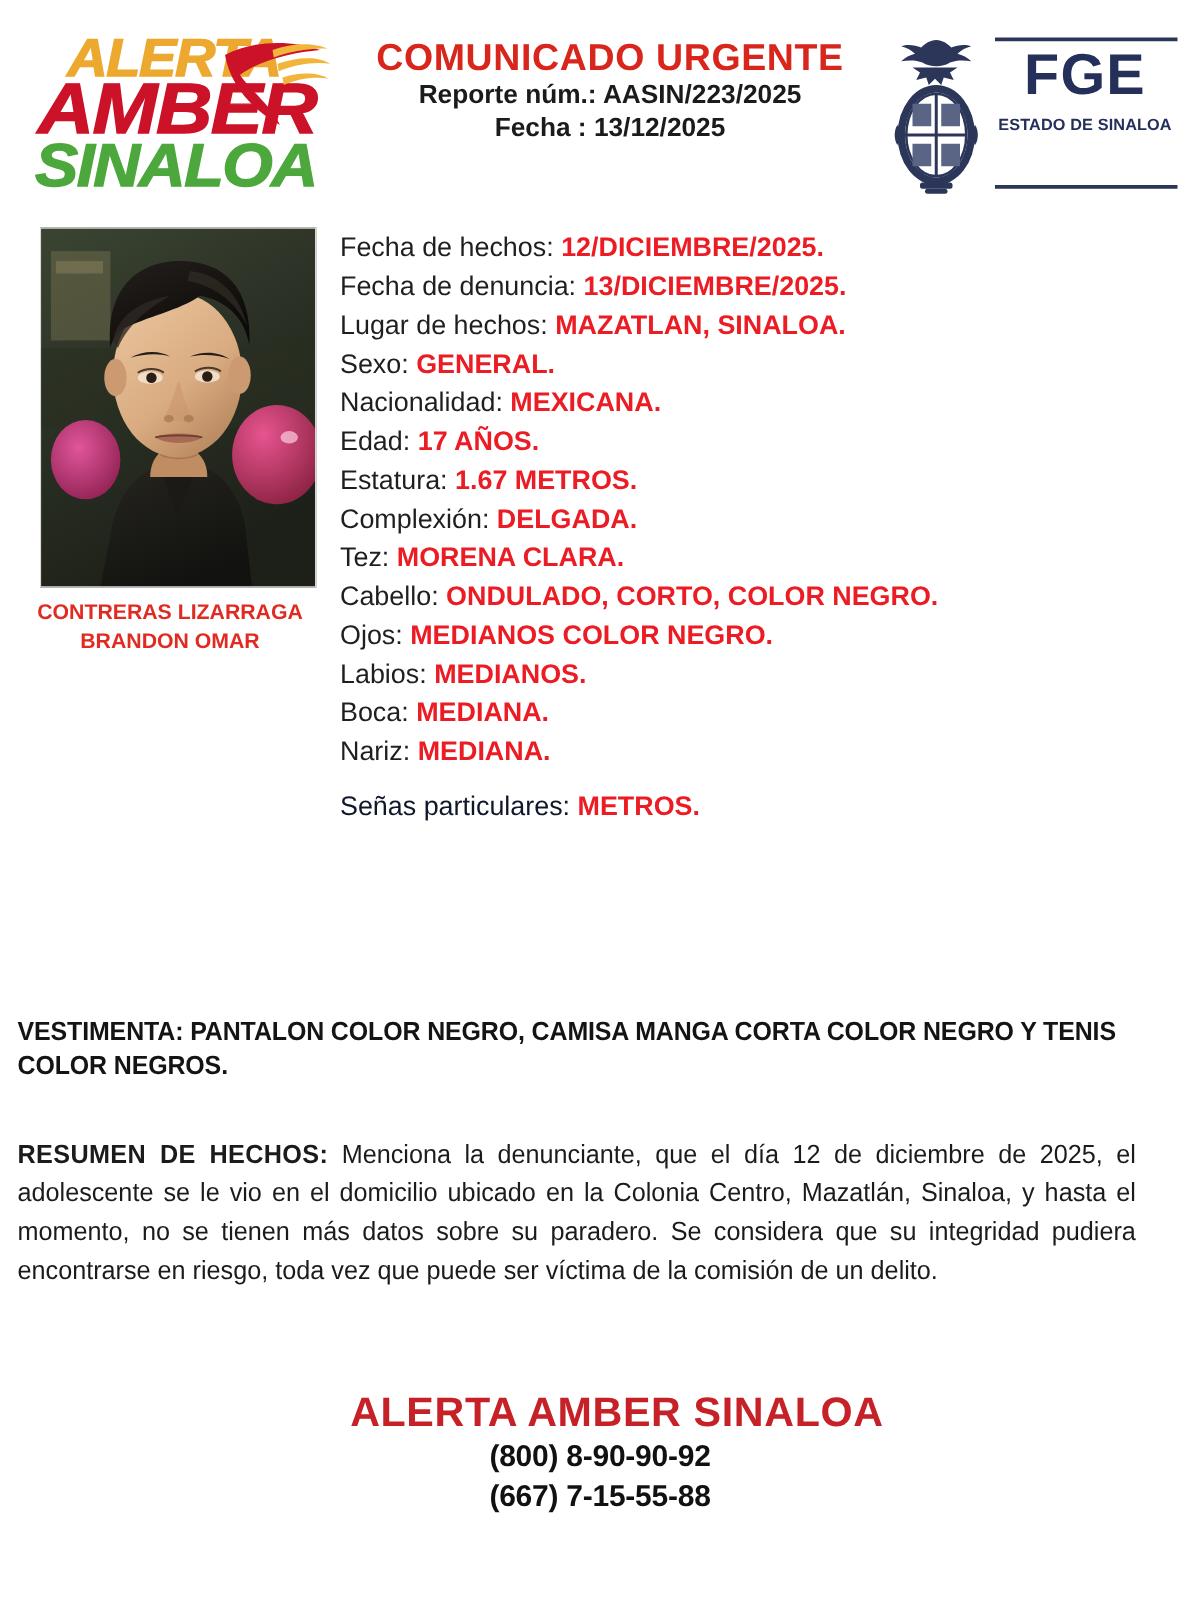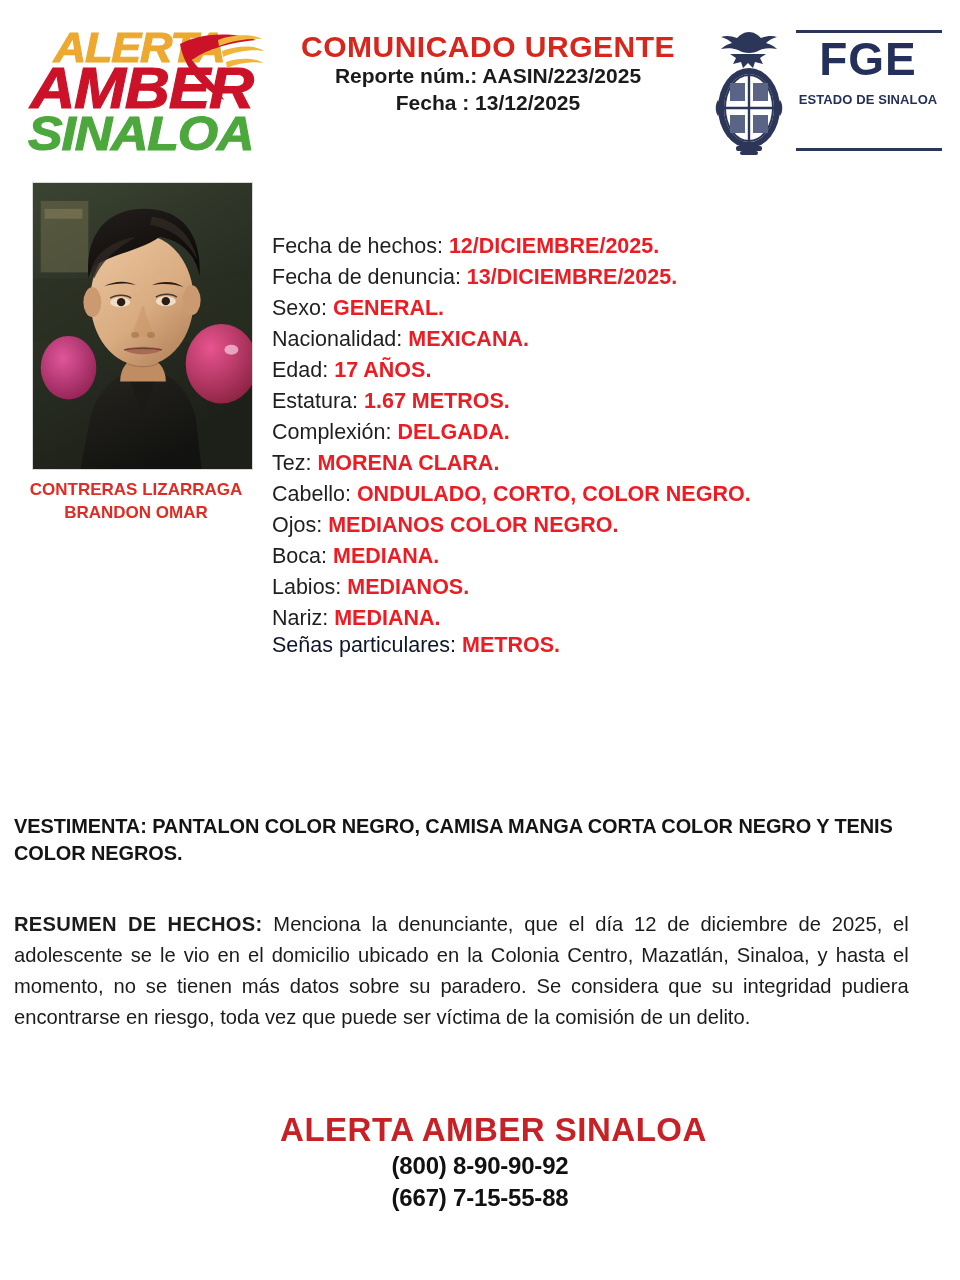--- a/index.html
+++ b/index.html
@@ -168,21 +168,20 @@
     font-weight: bold;
     color: #E02B23;
     line-height: 1.38;
   }
 
   
   .details {
     position: absolute;
     left: 272px; top: 183px;
     width: 660px;
-    margin-top: 48px;
   }
   .detail-row {
     font-size: 21.5px;
     line-height: 31px;
     color: #1f1f1f;
     white-space: nowrap;
   }
   .detail-row .lbl { font-weight: normal; }
   .detail-row .val {
     font-weight: bold;
@@ -394,20 +393,24 @@
 <div class="details">
   <div class="detail-row">
     <span class="lbl">Fecha de hechos:</span>
     <span class="val">12/DICIEMBRE/2025.</span>
   </div>
   <div class="detail-row">
     <span class="lbl">Fecha de denuncia:</span>
     <span class="val">13/DICIEMBRE/2025.</span>
   </div>
   <div class="detail-row">
+    <span class="lbl">Lugar de hechos:</span>
+    <span class="val">MAZATLAN, SINALOA.</span>
+  </div>
+  <div class="detail-row">
     <span class="lbl">Sexo:</span>
     <span class="val">GENERAL.</span>
   </div>
   <div class="detail-row">
     <span class="lbl">Nacionalidad:</span>
     <span class="val">MEXICANA.</span>
   </div>
   <div class="detail-row">
     <span class="lbl">Edad:</span>
     <span class="val">17 AÑOS.</span>
@@ -426,26 +429,26 @@
   </div>
   <div class="detail-row">
     <span class="lbl">Cabello:</span>
     <span class="val">ONDULADO, CORTO, COLOR NEGRO.</span>
   </div>
   <div class="detail-row">
     <span class="lbl">Ojos:</span>
     <span class="val">MEDIANOS COLOR NEGRO.</span>
   </div>
   <div class="detail-row">
+    <span class="lbl">Labios:</span>
+    <span class="val">MEDIANOS.</span>
+  </div>
+  <div class="detail-row">
     <span class="lbl">Boca:</span>
     <span class="val">MEDIANA.</span>
-  </div>
-  <div class="detail-row">
-    <span class="lbl">Labios:</span>
-    <span class="val">MEDIANOS.</span>
   </div>
   <div class="detail-row">
     <span class="lbl">Nariz:</span>
     <span class="val">MEDIANA.</span>
   </div>
 </div>
 
 <div class="senas">
   <span class="lbl">Señas particulares:</span>
   <span class="val">METROS.</span>

